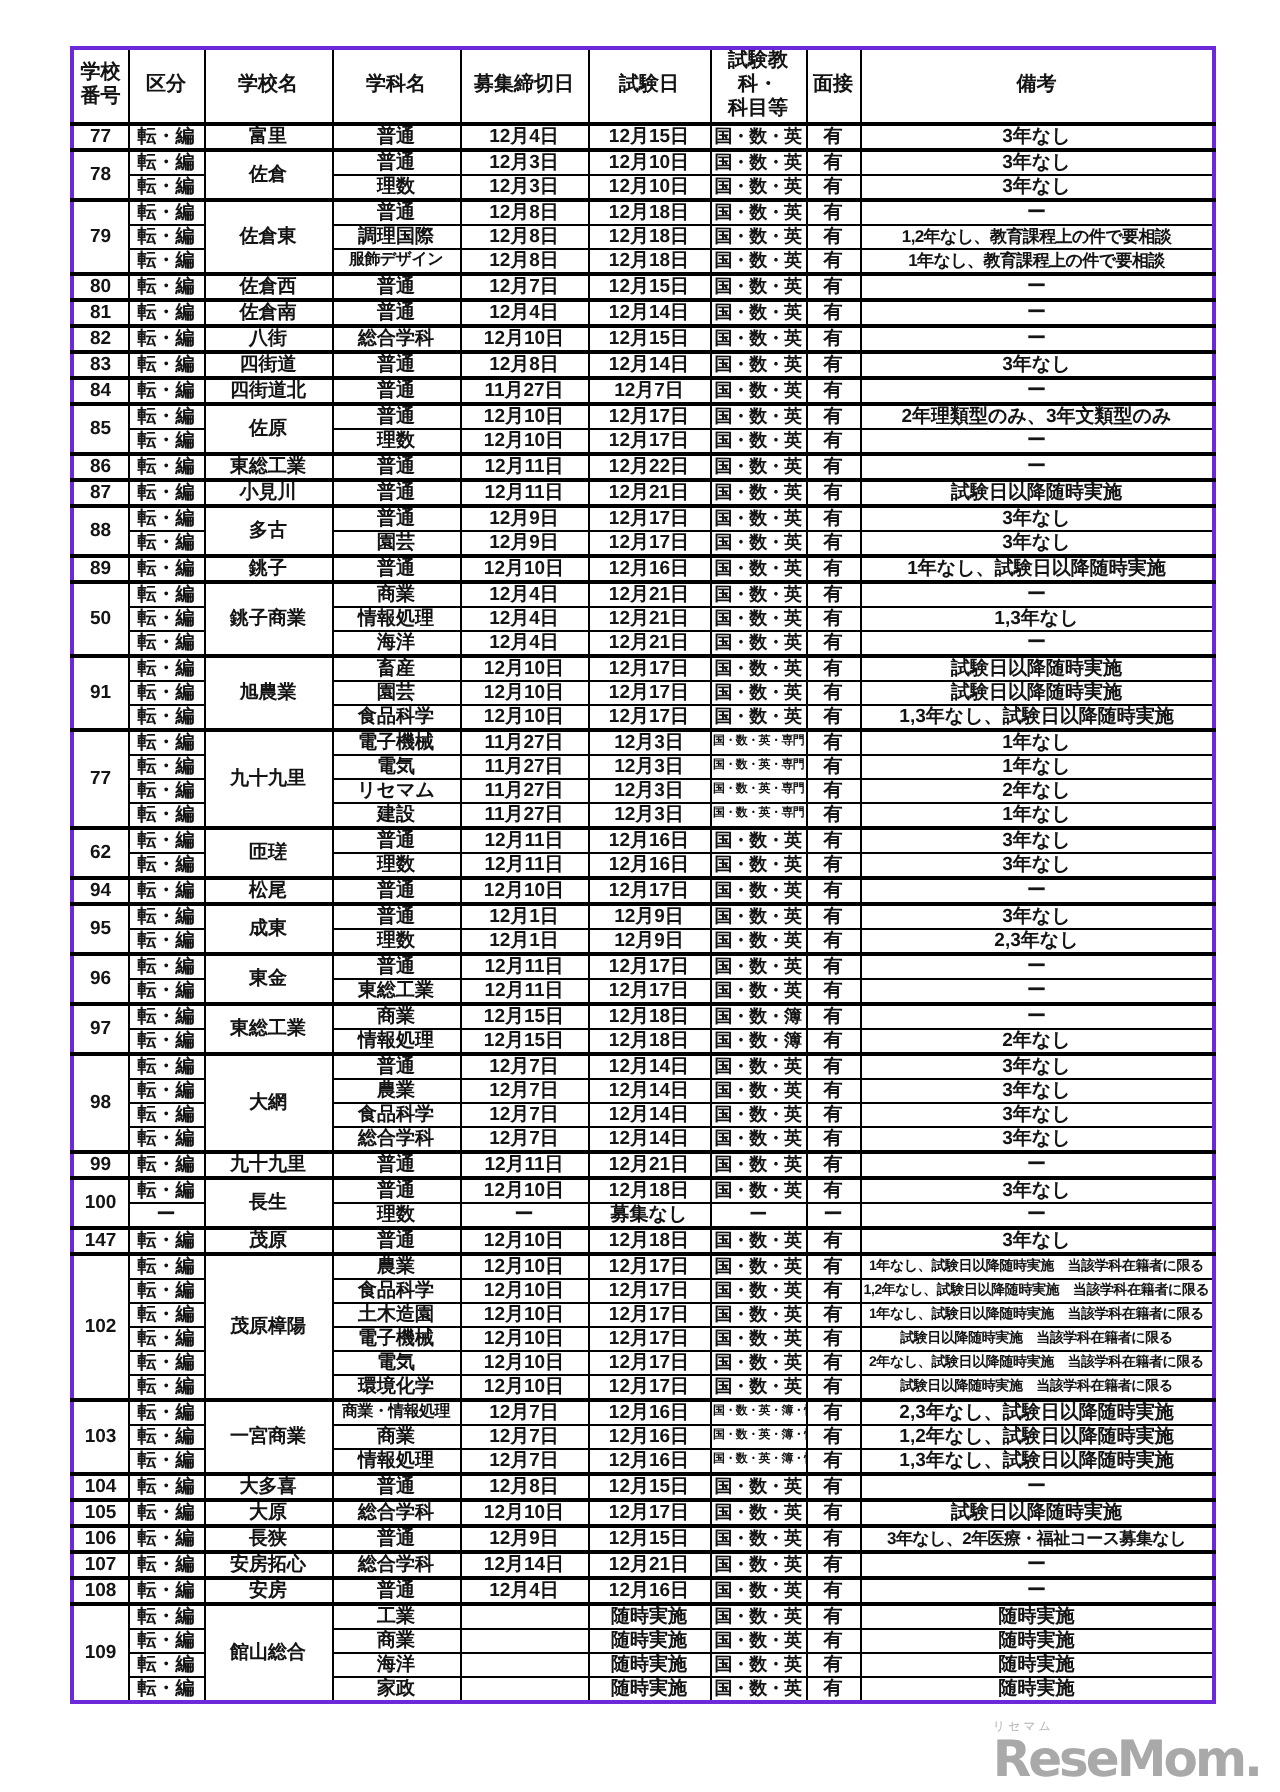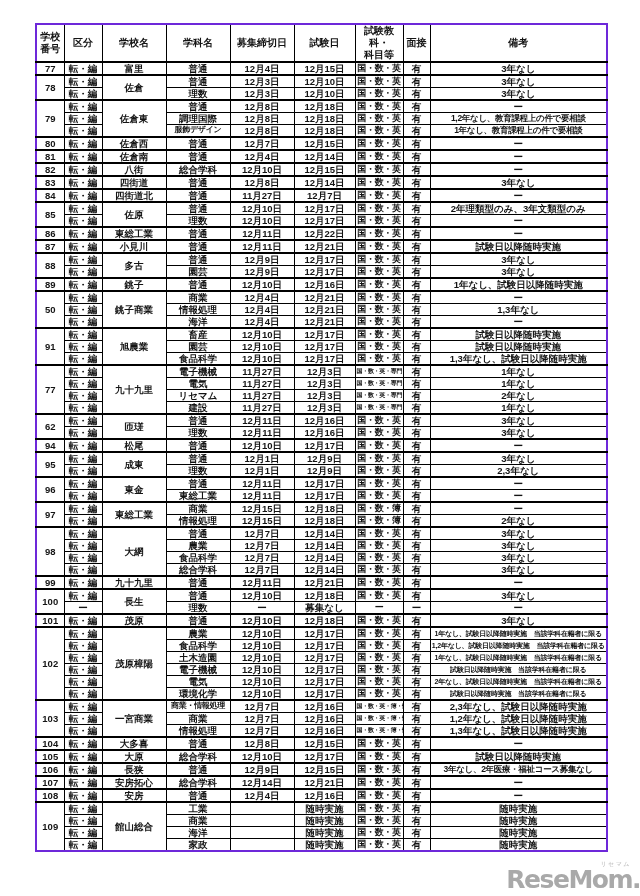--- a/index.html
+++ b/index.html
@@ -26,22 +26,22 @@
     font-size:10px;height:25px;line-height:1.2;
     white-space:pre-line;
   }
   .exam-table tr.group-start td{border-top-width:2px;}
   td.c-subj{font-size:9px;letter-spacing:-0.3px;}
   td.c-subj.ss{font-size:6px;letter-spacing:-0.3px;}
   td.c-dept.ds{font-size:8px;letter-spacing:-0.3px;}
   td.c-rem.md{font-size:8.5px;letter-spacing:-0.3px;}
   td.c-rem.sm{font-size:7px;letter-spacing:-0.2px;}
   .watermark{
-    position:absolute;right:0;bottom:4px;
-    color:#a9a9a9;text-align:right;user-select:none;
+    position:absolute;right:10px;bottom:4px;
+    color:#a9a9a9;user-select:none;
   }
   .wm-ruby{
     display:block;font-size:6px;letter-spacing:1.5px;
     padding-right:9px;line-height:1;margin-bottom:1px;color:#b3b3b3;
   }
   .wm-text{
     display:block;
     font-family:"DejaVu Sans",sans-serif;font-weight:bold;
     font-size:25px;line-height:0.95;letter-spacing:-1.5px;
   }
@@ -515,21 +515,21 @@
       <tr>
         <td class="c-kubun">ー</td>
         <td class="c-dept">理数</td>
         <td class="c-dl">ー</td>
         <td class="c-exam">募集なし</td>
         <td class="c-subj">ー</td>
         <td class="c-int">ー</td>
         <td class="c-rem">ー</td>
       </tr>
       <tr class="group-start">
-        <td class="c-no">101</td>
+        <td class="c-no">147</td>
         <td class="c-kubun">転・編</td>
         <td class="c-name">茂原</td>
         <td class="c-dept">普通</td>
         <td class="c-dl">12月10日</td>
         <td class="c-exam">12月18日</td>
         <td class="c-subj">国・数・英</td>
         <td class="c-int">有</td>
         <td class="c-rem">3年なし</td>
       </tr>
       <tr class="group-start">

